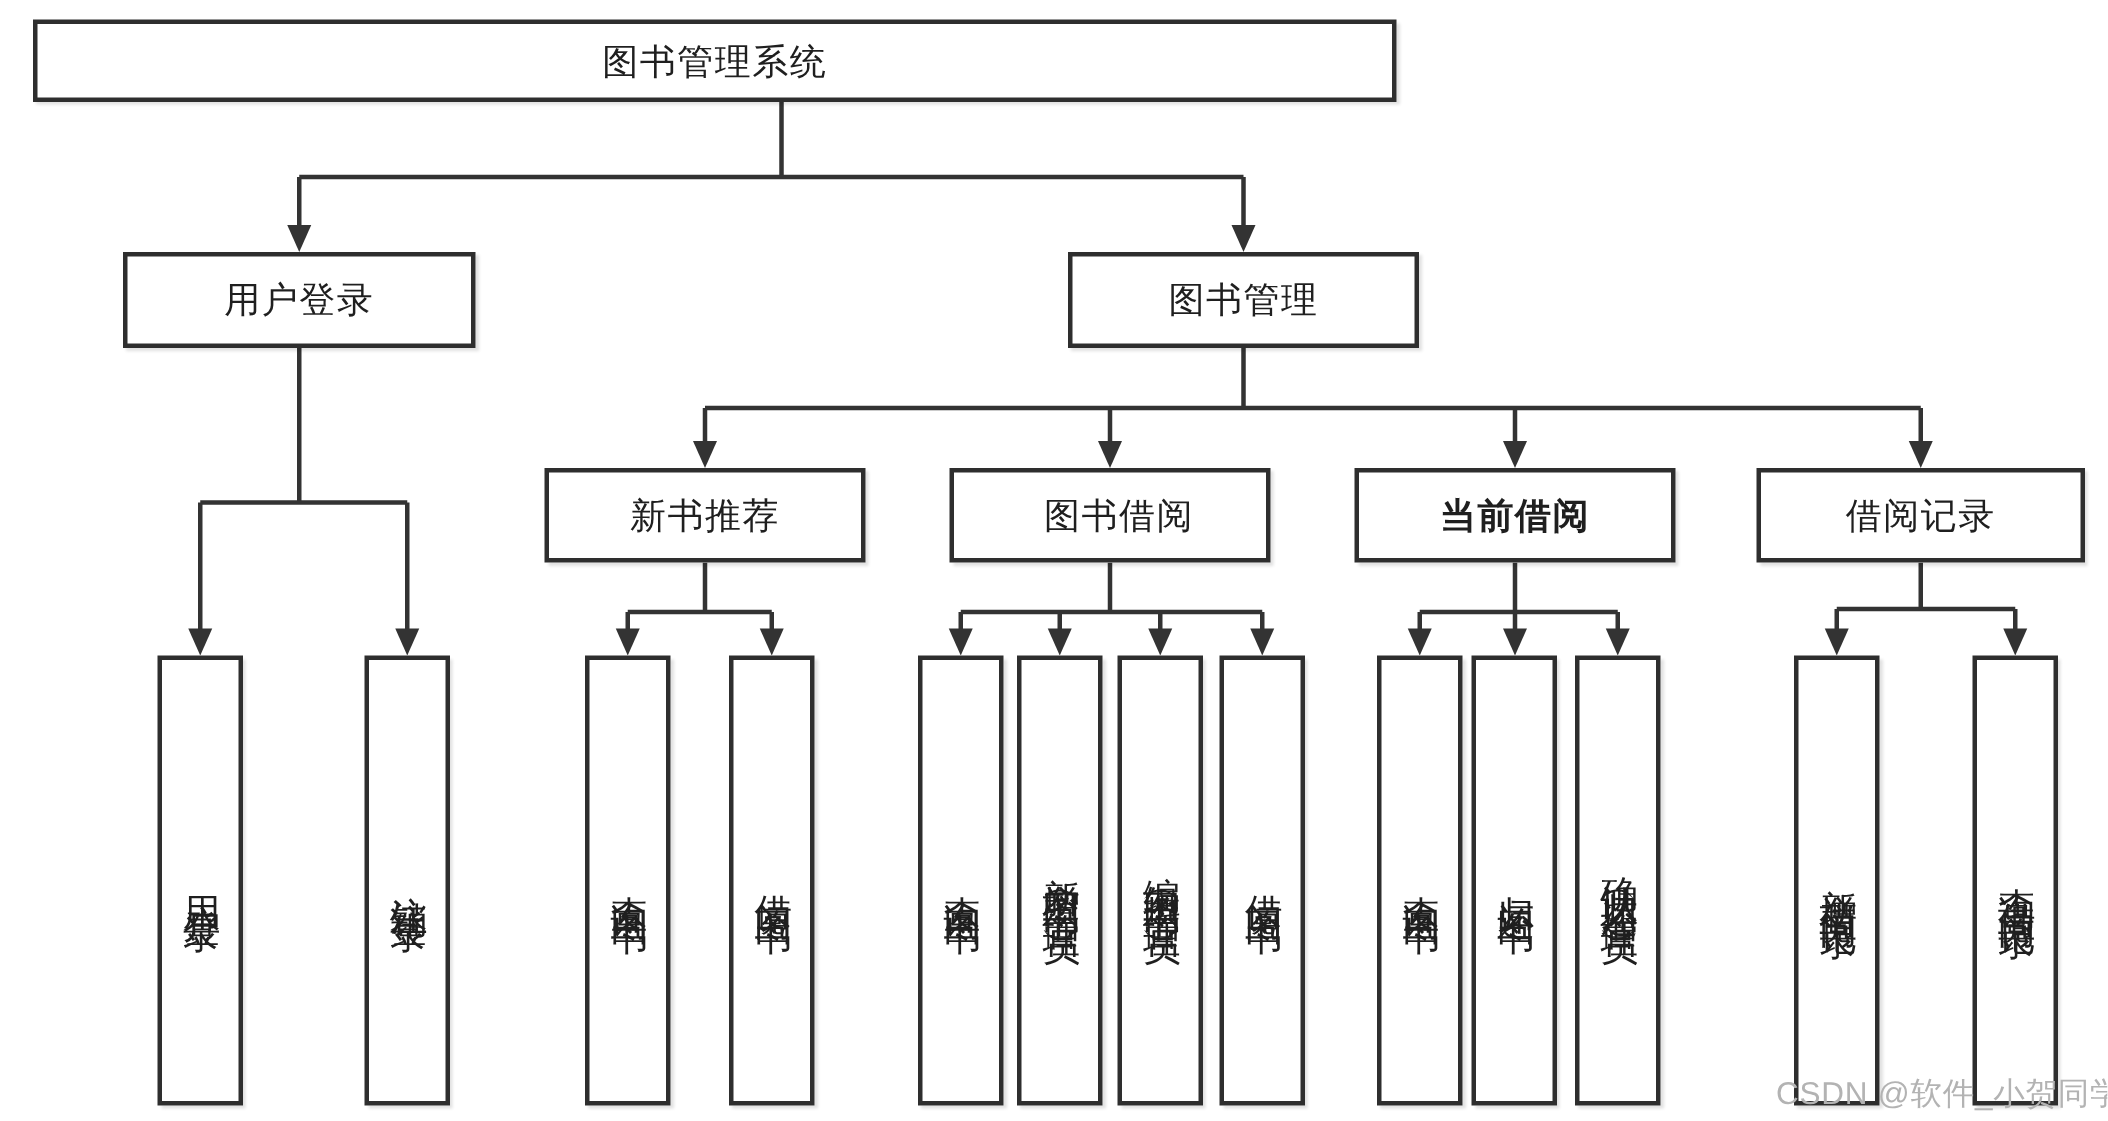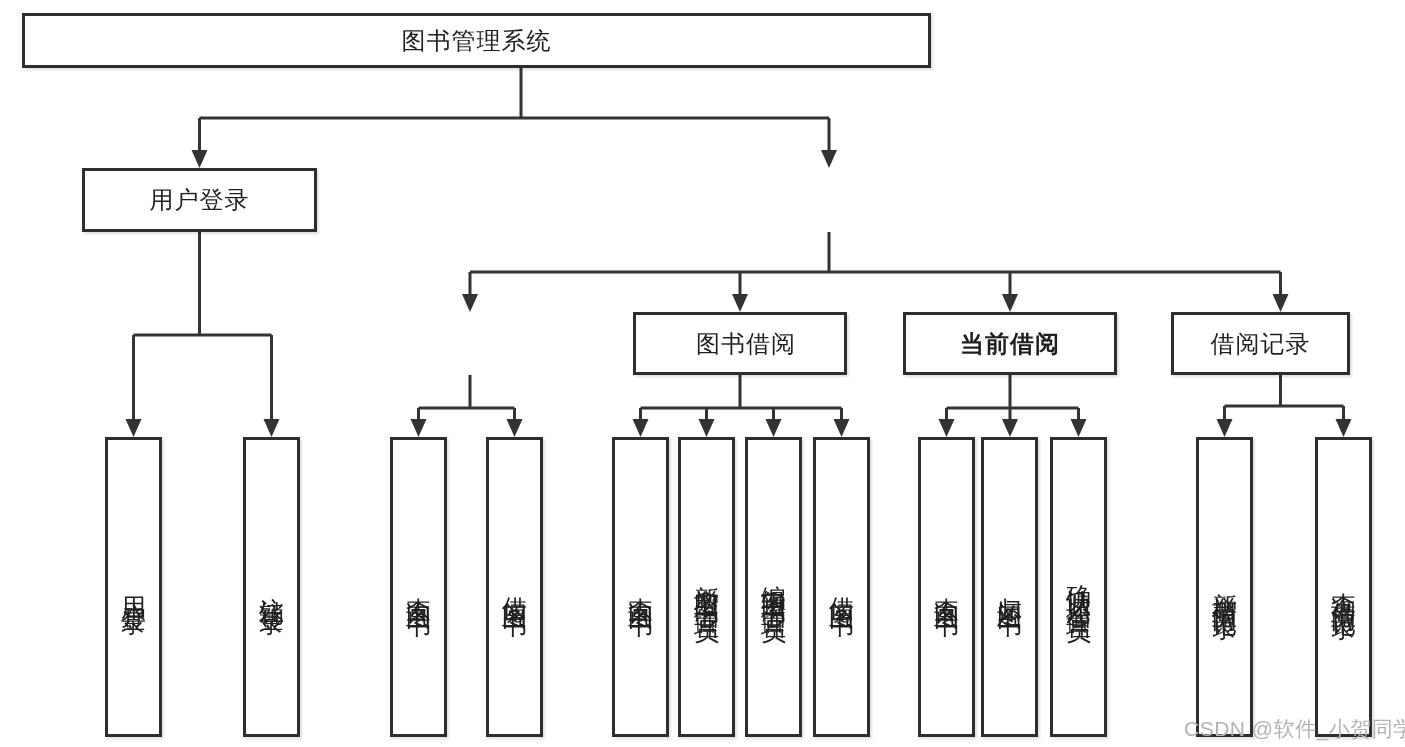--- a/index.html
+++ b/index.html
@@ -91,28 +91,34 @@
     </g>
   </svg>
 
   <div class="box root">
     <span>图书管理系统</span>
   </div>
 
   <div class="box lv1" style="left:82px;width:235px;">
     <span>用户登录</span>
   </div>
+  <div class="box lv1" style="left:712px;width:234px;">
+    <span>图书管理</span>
+  </div>
 
+  <div class="box lv2" style="left:363px;width:214px;">
+    <span>新书推荐</span>
+  </div>
   <div class="box lv2" style="left:633px;width:214px;padding-left:12px;">
     <span>图书借阅</span>
   </div>
   <div class="box lv2" style="left:903px;width:214px;font-weight:bold;">
     <span>当前借阅</span>
   </div>
-  <div class="box lv2" style="left:1171px;width:179px;">
+  <div class="box lv2" style="left:1171px;width:219px;">
     <span>借阅记录</span>
   </div>
 
   <div class="box leaf" style="left:105px;">
     <span class="v">用户登录</span>
   </div>
   <div class="box leaf" style="left:243px;">
     <span class="v">注销登录</span>
   </div>
 

